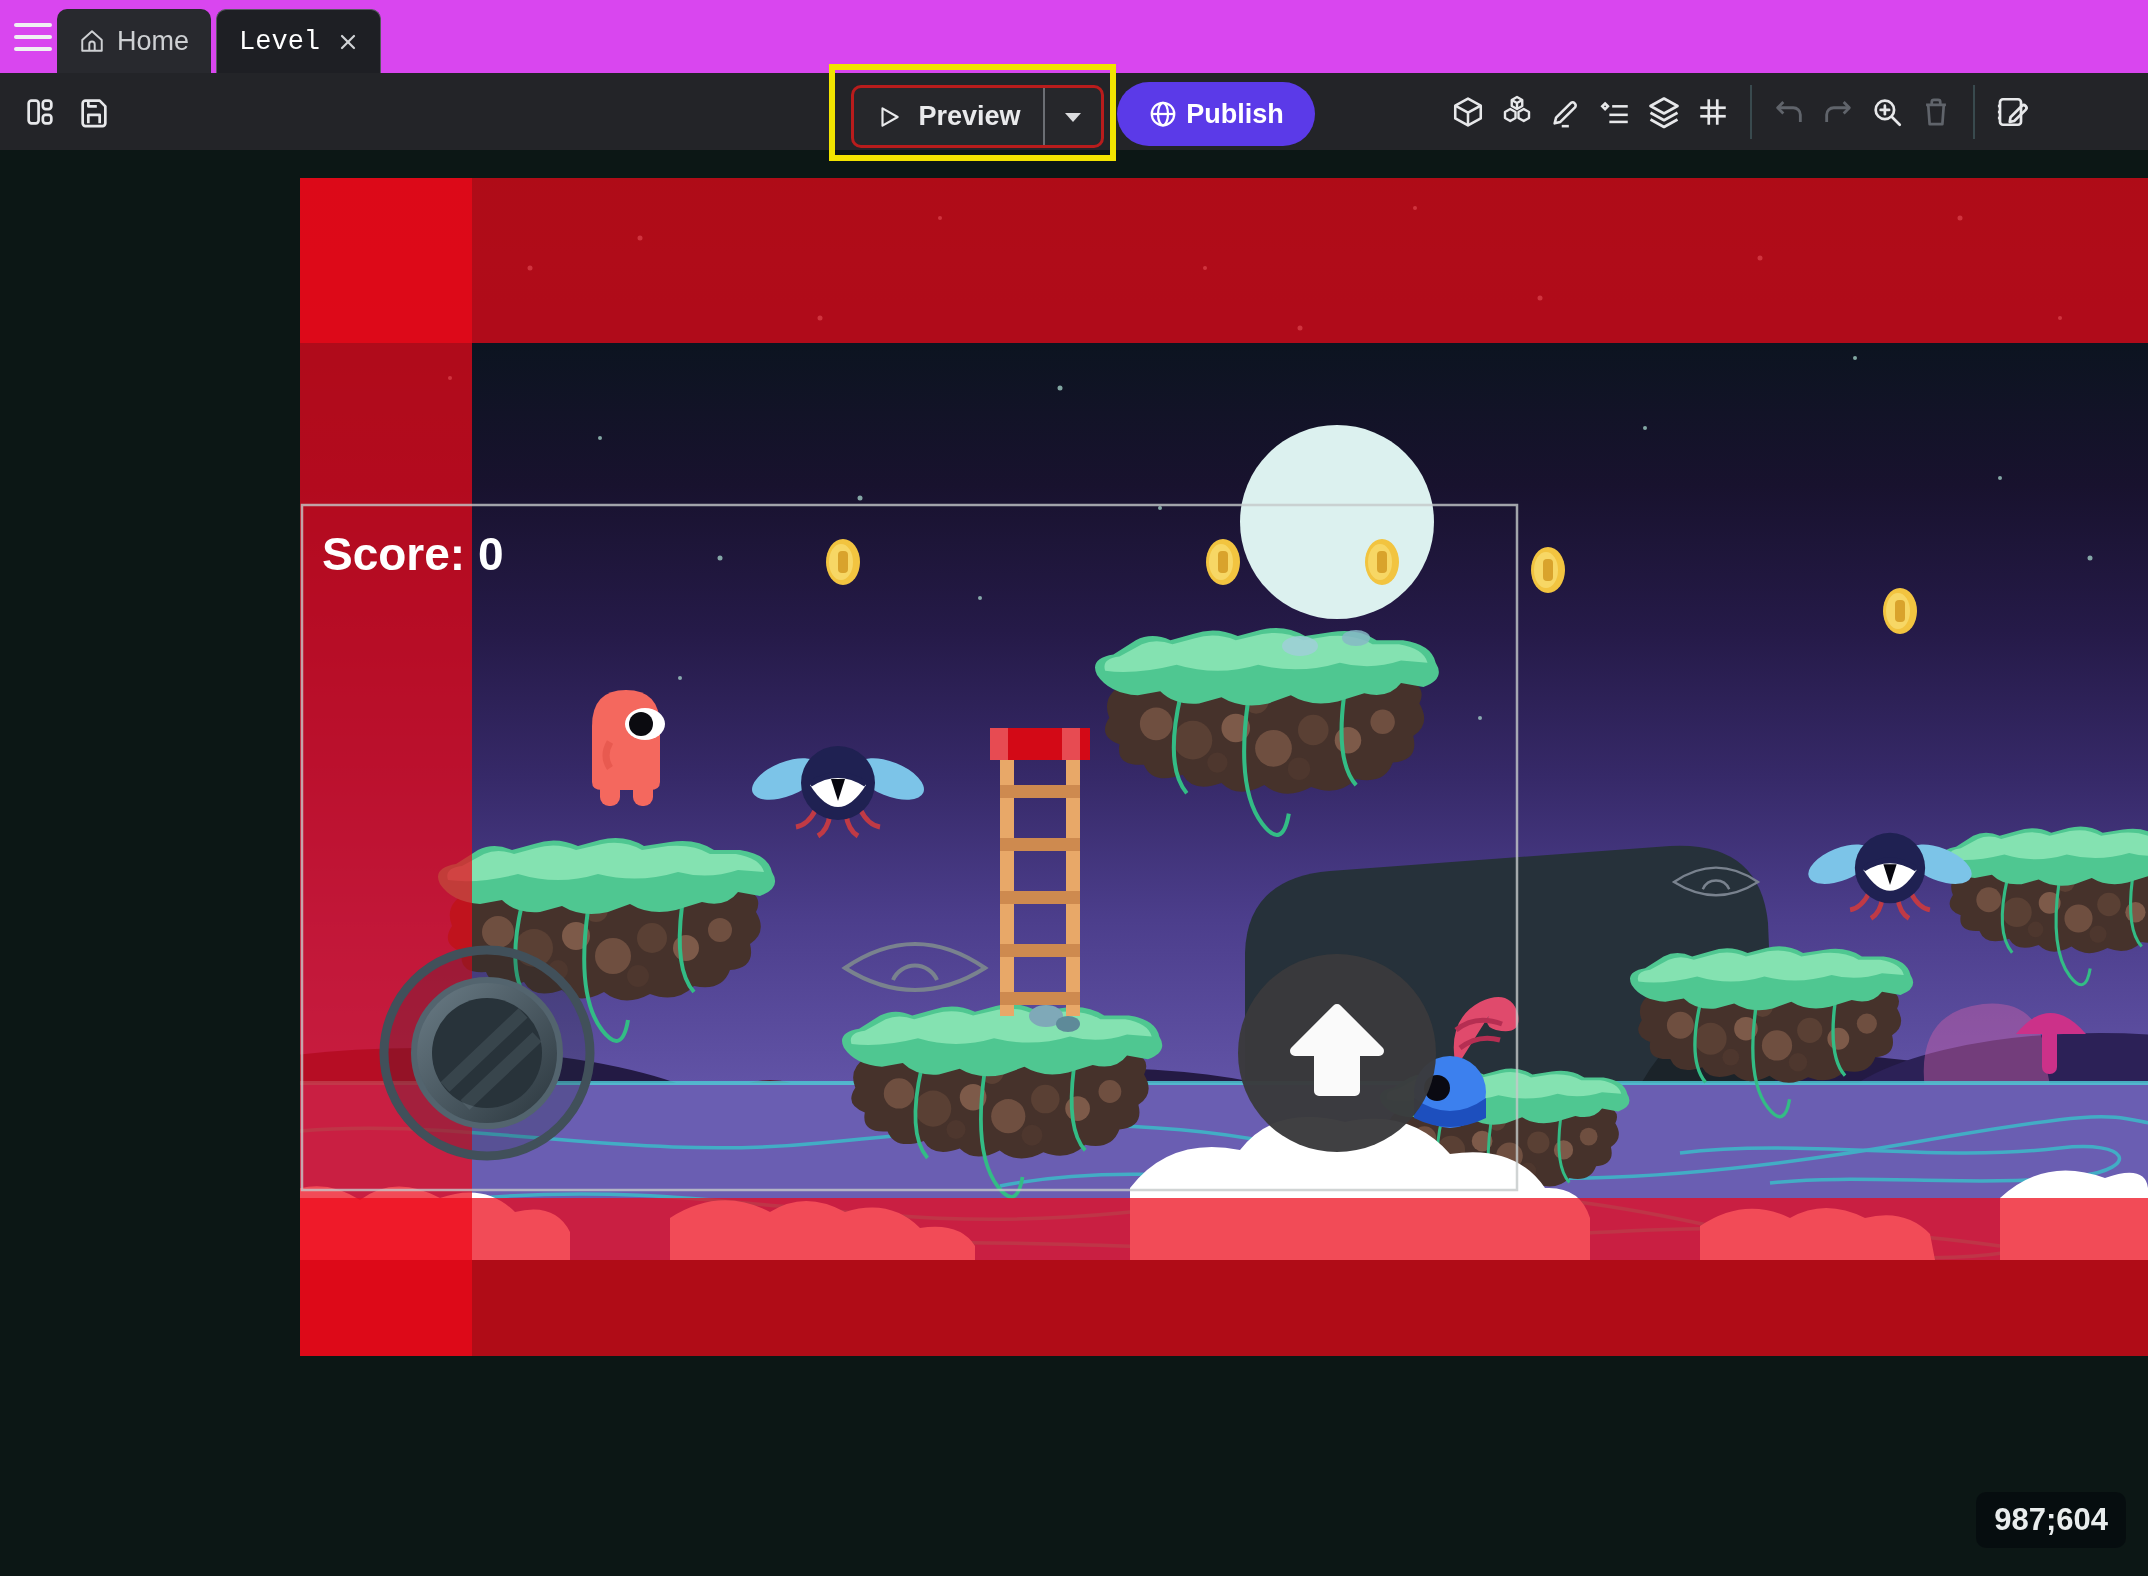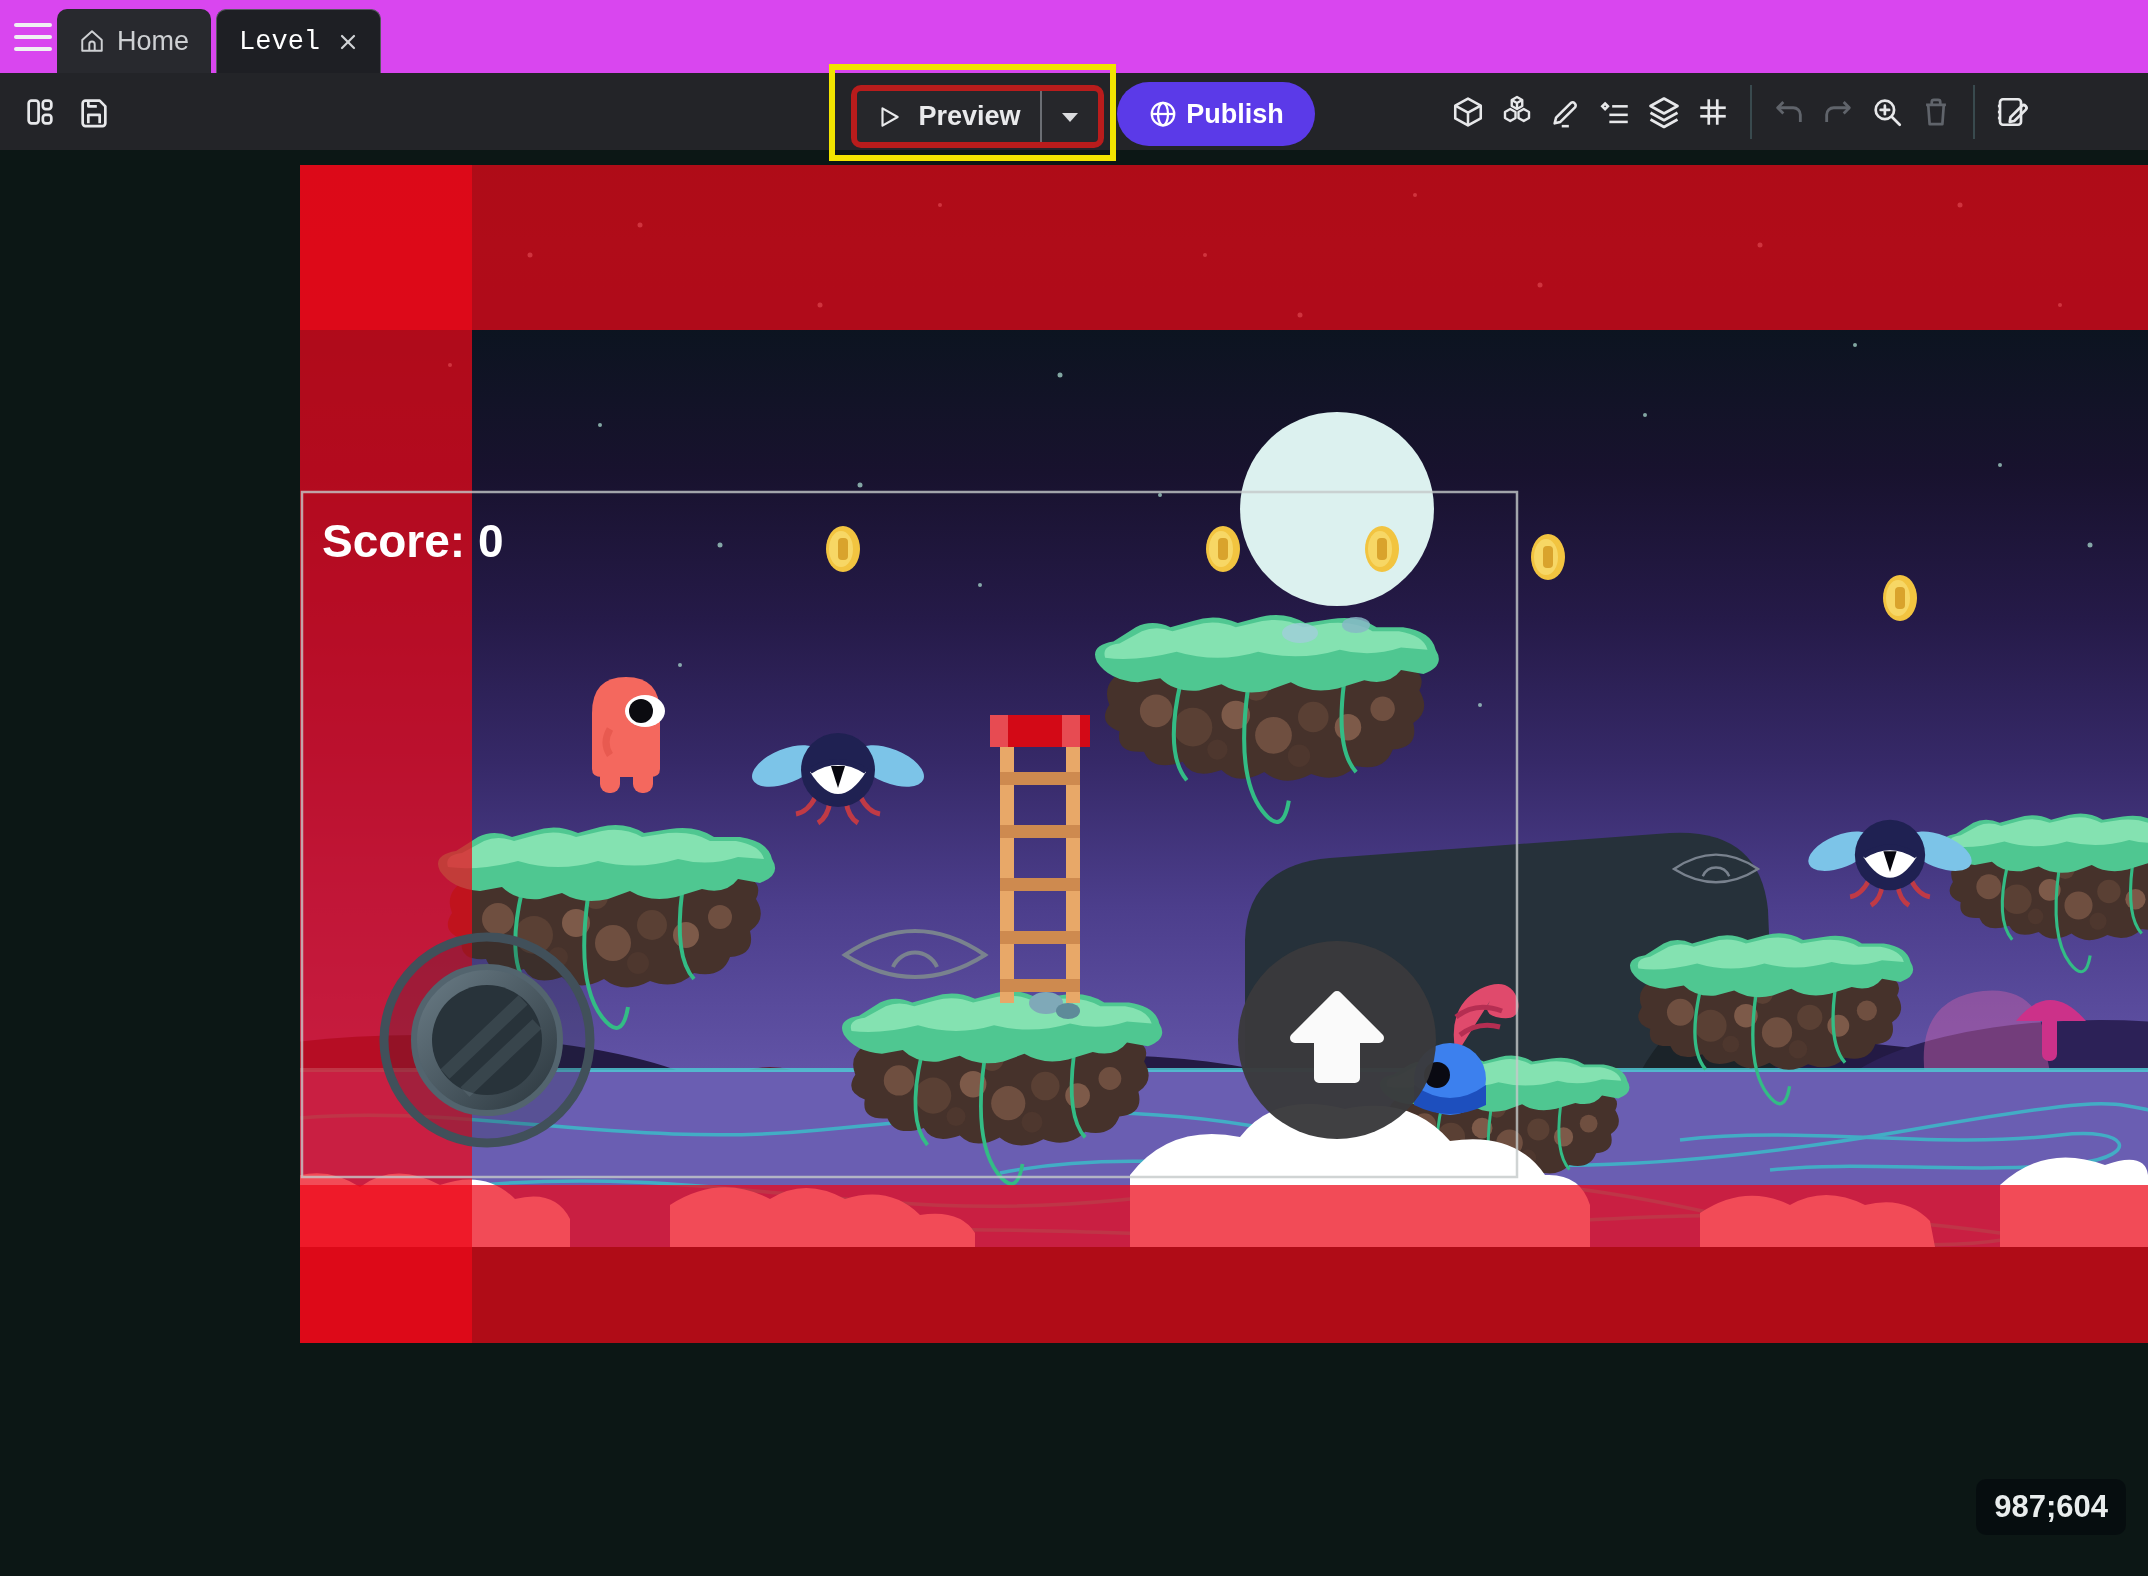--- a/index.html
+++ b/index.html
@@ -22,32 +22,32 @@
   .toolbar { position:absolute; left:0; top:73px; width:2148px; height:77px; background:#232428; z-index:5; }
   .tool-left { position:absolute; left:20px; top:0; height:77px; display:flex; align-items:center; gap:14px; }
   .iconbtn { width:40px; height:40px; display:flex; align-items:center; justify-content:center;
              background:none; border:none; cursor:pointer; }
   .tool-right { position:absolute; left:1448px; top:0; height:77px; display:flex; align-items:center; gap:9px; }
   .vdiv { width:2px; height:54px; background:#394A4E; margin:0 8px; }
 
   .highlight-box { position:absolute; left:829px; top:64px; width:287px; height:97px;
                    border:6px solid #F2E400; z-index:50; }
   .preview-btn { position:absolute; left:16px; top:15px; width:253px; height:63px; display:flex; align-items:center;
-                 background:#26272B; border:6px solid #b91c1c; border-radius:10px; color:#E9EAEC; cursor:pointer; }
+                 background:#26272B; border:3px solid #b91c1c; border-radius:10px; color:#E9EAEC; cursor:pointer; }
   .preview-main { flex:1; display:flex; align-items:center; justify-content:center; gap:16px;
                   font-size:27px; font-weight:bold; }
   .preview-caret { width:58px; height:100%; display:flex; align-items:center; justify-content:center;
                    border-left:2px solid #6B6E74; cursor:pointer; }
   .publish-btn { position:absolute; left:1117px; top:82px; width:198px; height:64px; border:none; border-radius:32px;
                  background:#5B3AE8; color:#FFFFFF; font-size:27px; font-weight:bold; display:flex;
                  align-items:center; justify-content:center; gap:8px; cursor:pointer; z-index:6;
                  font-family:"Liberation Sans", sans-serif; }
 
   
-  .canvas { position:absolute; left:0; top:137px; width:2148px; height:1426px; background:#0C1715; }
+  .canvas { position:absolute; left:0; top:150px; width:2148px; height:1426px; background:#0C1715; }
   .scene-svg { position:absolute; left:300px; top:28px; }
   .coords-badge { position:absolute; right:22px; bottom:28px; background:rgba(7,13,15,0.92);
                   color:#E9EDED; font-size:31px; font-weight:bold; padding:10px 18px; border-radius:10px; }
   svg text.score { font-family:"Liberation Sans", sans-serif; font-weight:bold; font-size:46px; fill:#FFFFFF; }
 </style>
 </head>
 <body>
 
 <header class="tabbar">
   <button class="hamburger">

